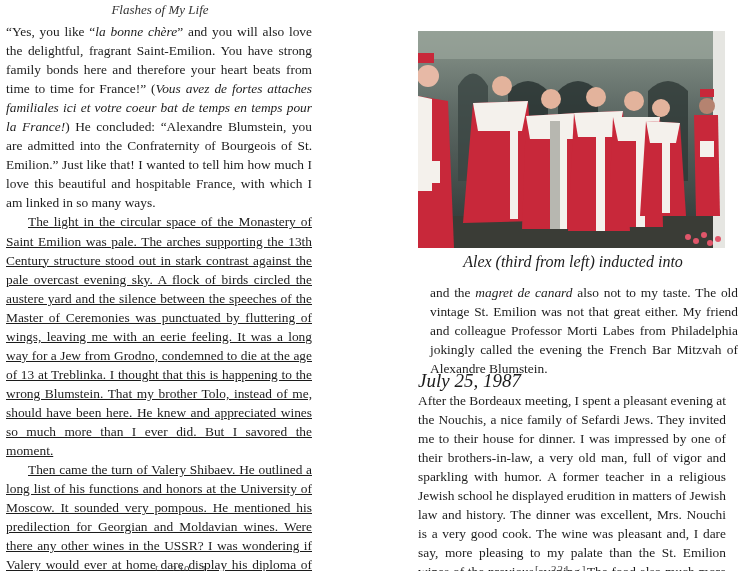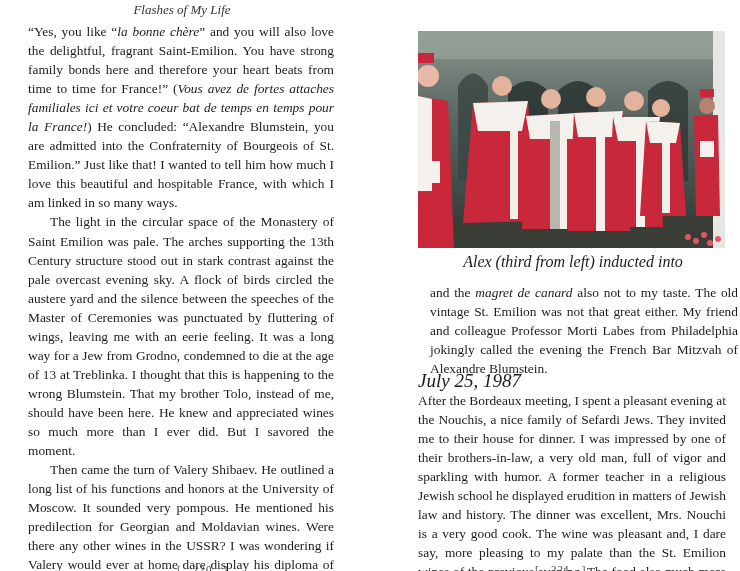--- a/index.html
+++ b/index.html
@@ -2,37 +2,37 @@
 <html><head>
 <meta charset="utf-8">
 <style>
   html, body { margin: 0; padding: 0; background: #ffffff; }
   body {
     width: 740px; height: 571px; position: relative; overflow: hidden;
     font-family: "Liberation Serif", "DejaVu Serif", serif;
     color: #1c1c1c;
   }
   .page { position: absolute; top: 0; height: 571px; }
-  .page.left { left: 0; width: 370px; margin-left: 22px; }
+  .page.left { left: 0; width: 370px; }
   .page.right { left: 370px; width: 370px; }
   .running-head {
     position: absolute; top: 2px; font-style: italic; font-size: 13px;
     color: #333; white-space: nowrap;
   }
   .left .running-head { left: 0; width: 320px; text-align: center; }
   .right .running-head { left: 48px; width: 310px; text-align: center; }
   .body-text {
     position: absolute; font-size: 13.4px; line-height: 19.05px;
     text-align: justify; hyphens: manual;
   }
   .left .body-text { left: 6px; top: 22px; width: 306px; }
   .right .body-text.part1 { left: 60px; top: 283px; width: 308px; }
   .right .body-text.part2 { left: 48px; top: 391px; width: 308px; }
   .body-text p { margin: 0; }
-  .body-text p.indent { text-indent: 22px; }
+  .body-text p.indent { text-indent: 22px; text-decoration: underline; }
   .body-text p.noindent { text-indent: 0; }
   em { font-style: italic; }
   .section-date {
     position: absolute; left: 48px; top: 370px; font-style: italic; font-size: 19px;
   }
   .folio {
     position: absolute; top: 551px; font-size: 11px; color: #444;
     letter-spacing: 1px; white-space: pre;
   }
   .left .folio { left: 140px; width: 60px; text-align: center; }

